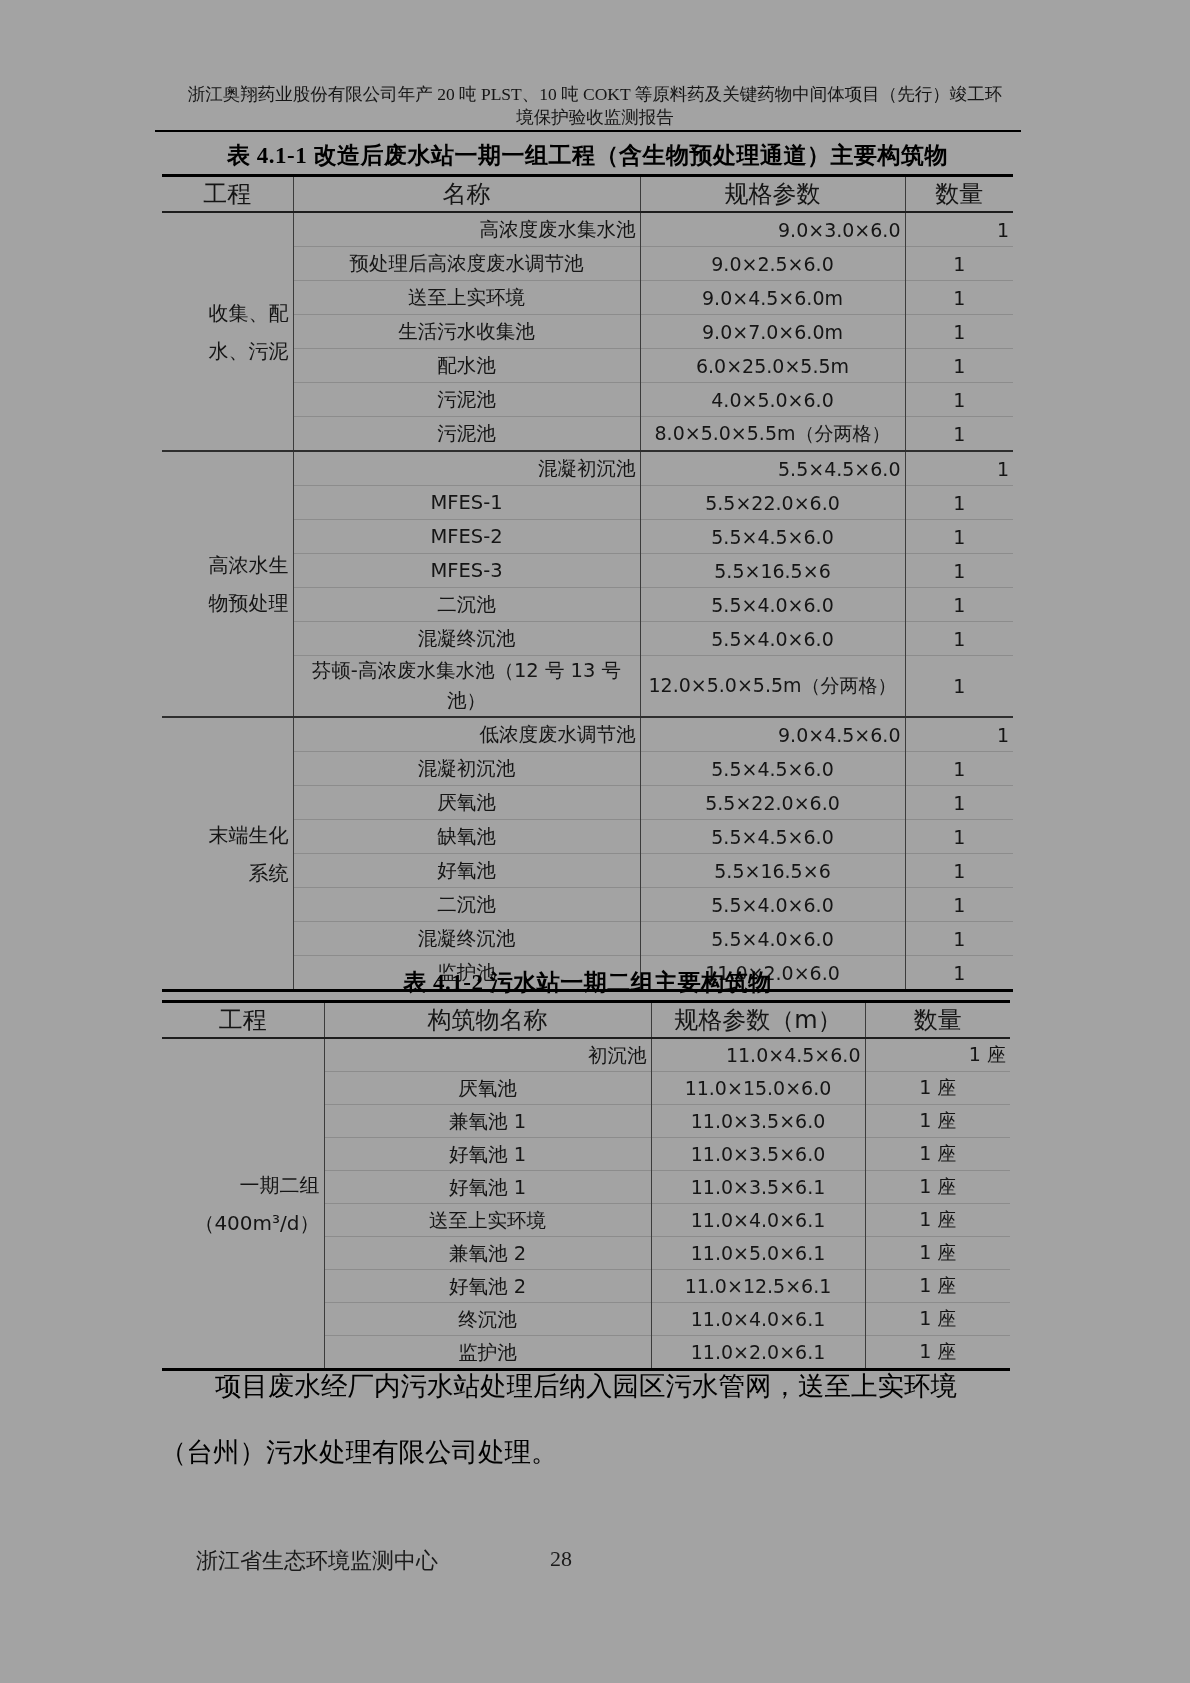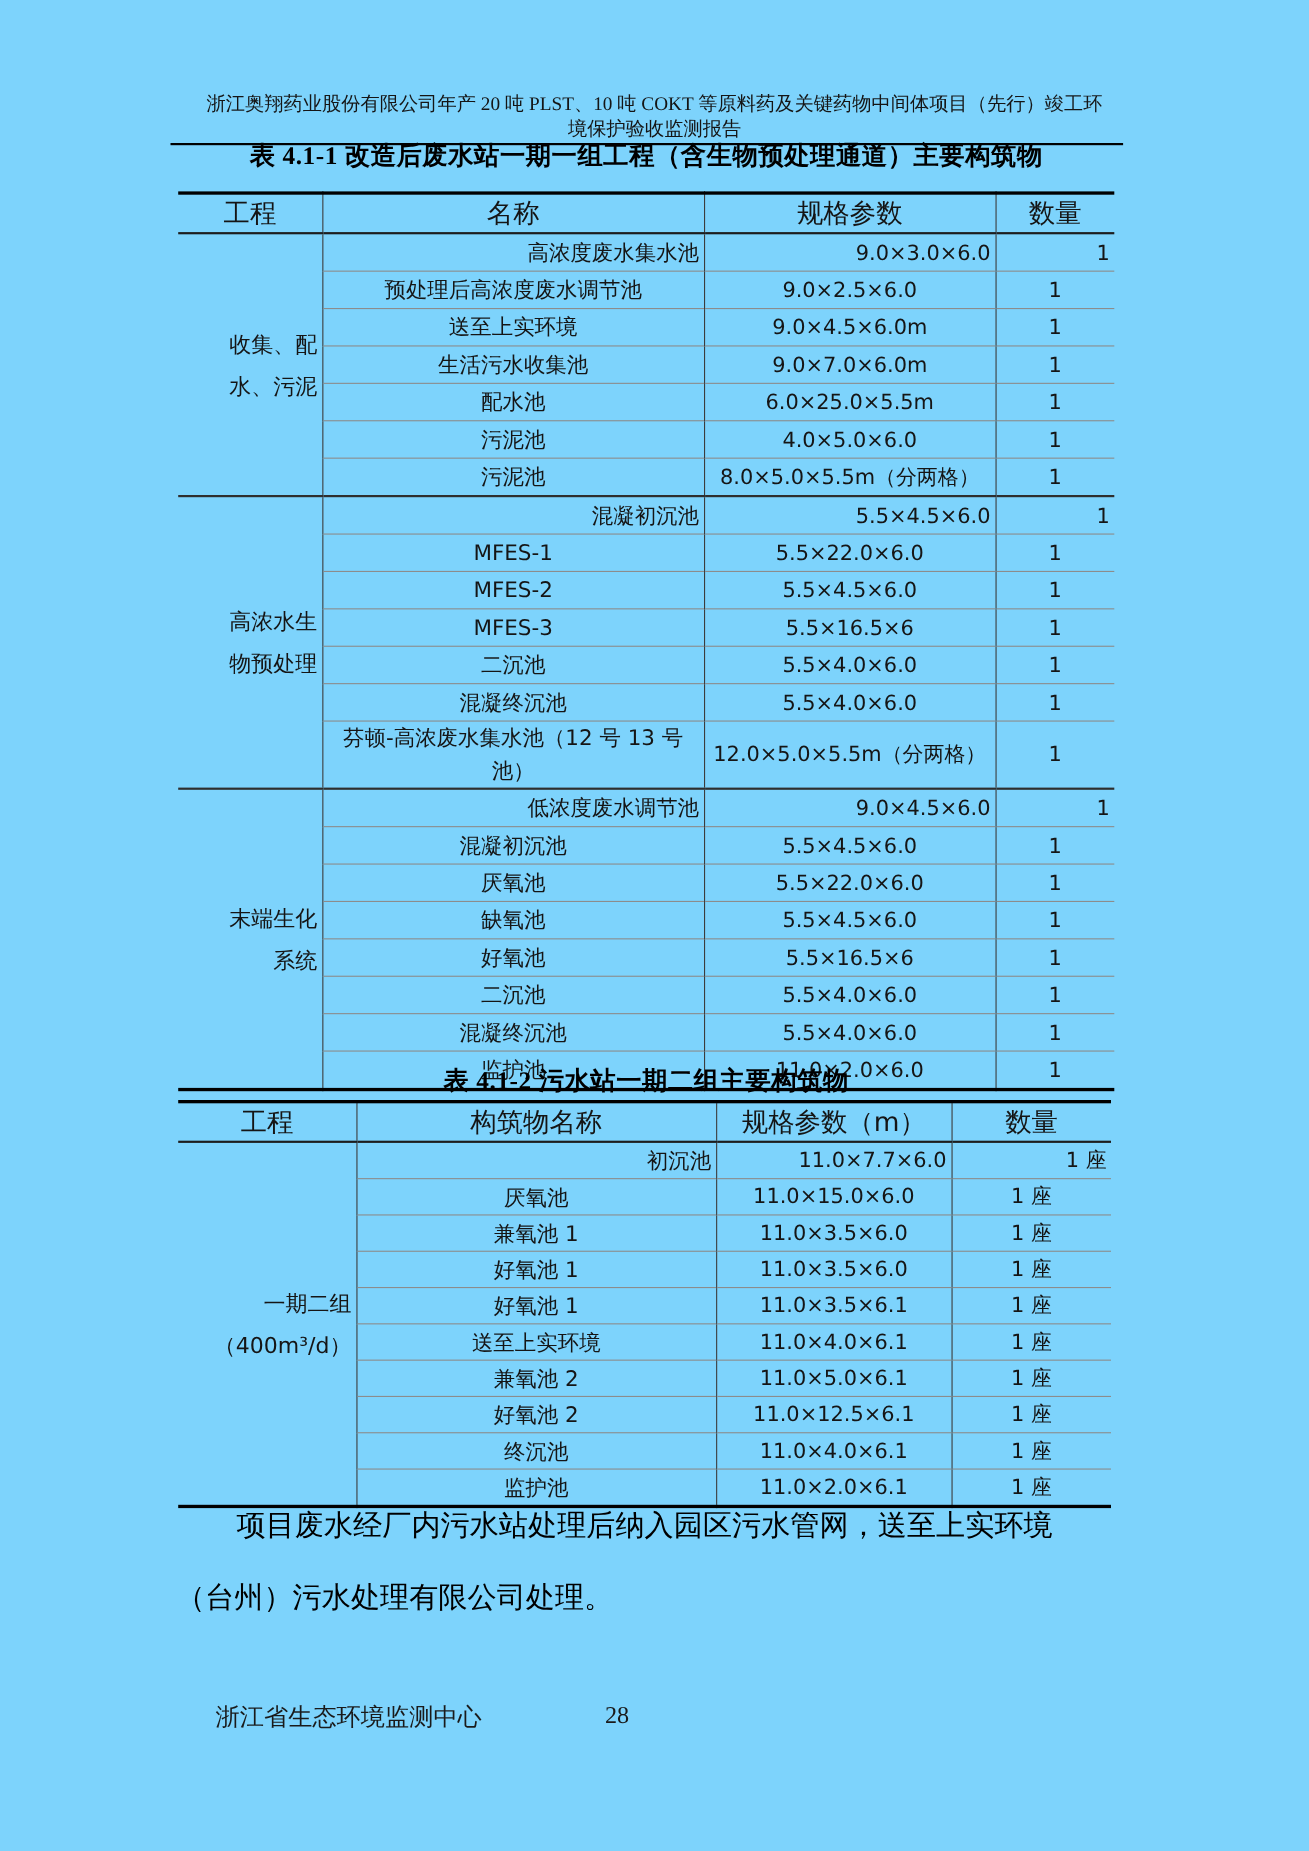--- a/index.html
+++ b/index.html
@@ -1,20 +1,20 @@
 <!DOCTYPE html>
 <html><head>
 <meta charset="utf-8">
 <style>
   html, body { margin: 0; padding: 0; background: #e8e8e8; }
   .page {
     position: relative;
     width: 1190px;
     height: 1683px;
-    background: #7dd3fc;
+    background: #a3a3a3;
     margin: 0 auto;
     overflow: hidden;
     color: #111;
     font-family: "Liberation Serif", "DejaVu Serif", serif;
   }
 
   
   .doc-header {
     position: absolute;
     left: 155px; top: 83px; width: 880px;
@@ -33,21 +33,21 @@
   .tbl-title {
     position: absolute;
     width: 851px; left: 162px;
     text-align: center;
     font-weight: bold;
     font-size: 23px;
     color: #000;
     letter-spacing: 0.5px;
     white-space: nowrap;
   }
-  #title1 { top: 126px; }
+  #title1 { top: 140px; }
   #title2 { top: 967px; }
 
   
   table.doc-table {
     position: absolute;
     border-collapse: collapse;
     table-layout: fixed;
     border-top: 3px solid #000;
     border-bottom: 3px solid #000;
     font-family: "DejaVu Sans", "Liberation Sans", sans-serif;
@@ -284,21 +284,21 @@
           <th>数量</th>
         </tr>
       </thead>
       <tbody>
         <tr class="group-start">
           <td class="group-cell" rowspan="10">
             <div>一期二组</div>
             <div>（400m³/d）</div>
           </td>
           <td class="name-cell vline">初沉池</td>
-          <td class="spec-cell vline">11.0×7.7×6.0</td>
+          <td class="spec-cell vline">11.0×4.5×6.0</td>
           <td class="qty-cell vline">1 座</td>
         </tr>
         <tr>
           <td class="name-cell vline">厌氧池</td>
           <td class="spec-cell vline">11.0×15.0×6.0</td>
           <td class="qty-cell vline">1 座</td>
         </tr>
         <tr>
           <td class="name-cell vline">兼氧池 1</td>
           <td class="spec-cell vline">11.0×3.5×6.0</td>

